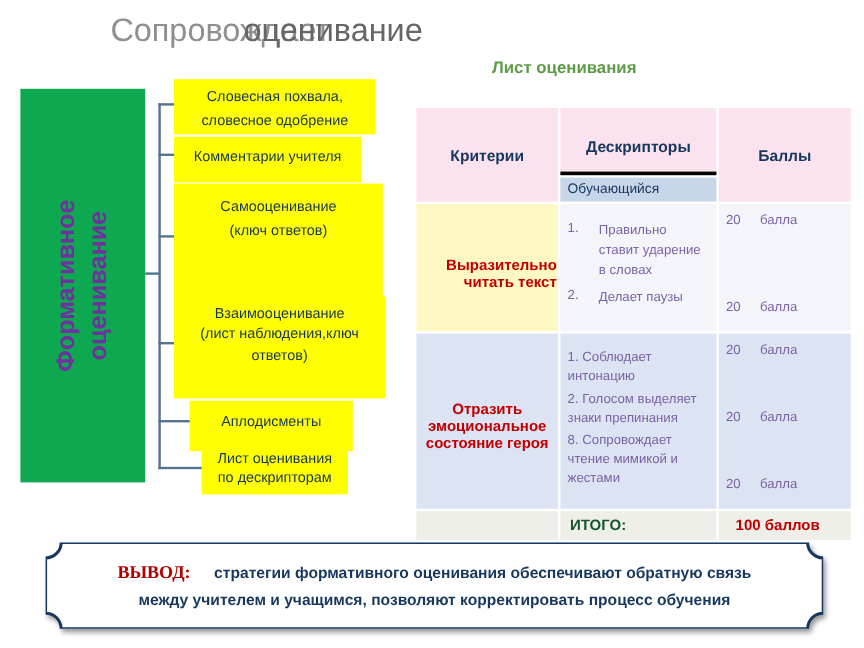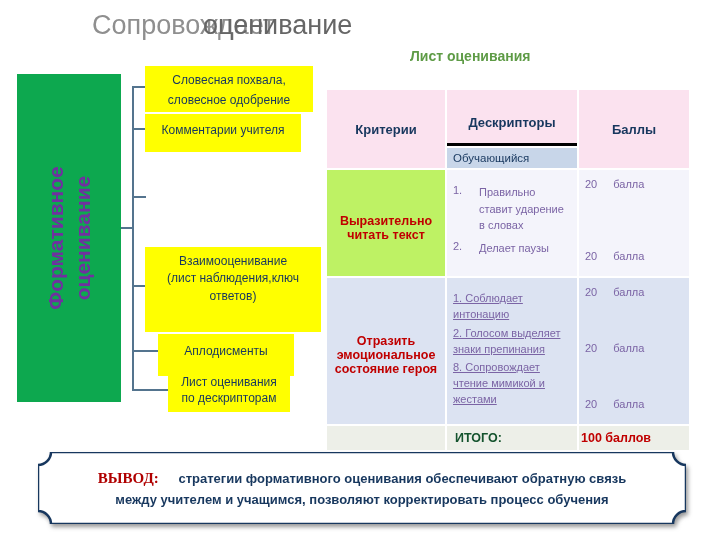--- a/index.html
+++ b/index.html
@@ -24,37 +24,37 @@
         text-align:center;line-height:1.5;}
   .sb1{left:145px;top:66px;width:168px;height:42px;padding-top:4px;line-height:1.7;}
   .sb2{left:145px;top:114px;width:156px;height:31px;padding-top:7px;}
   .sb3{left:145px;top:153px;width:174px;height:88px;padding-top:9px;line-height:1.7;}
   .sb4{left:145px;top:247px;width:176px;height:79px;padding-top:6px;line-height:1.45;}
   .sb5{left:158px;top:334px;width:136px;height:34px;padding-top:8px;text-align:center;}
   .sb6{left:168px;top:372px;width:122px;height:38px;padding-top:2px;line-height:1.35;}
 
   
   .sheet-title{position:absolute;left:410px;top:48px;font-size:14px;font-weight:bold;color:#5E9B46;}
-  .sheet-table{position:absolute;left:325px;top:88px;border-collapse:separate;
+  .sheet-table{position:absolute;left:345px;top:88px;border-collapse:separate;
                border-spacing:2px;table-layout:fixed;}
   .sheet-table td{vertical-align:middle;overflow:hidden;}
   .hcell{background:#FBE2EF;color:#17375E;font-weight:bold;font-size:13px;text-align:center;}
   .hdesc{vertical-align:top;padding-top:12px;border-bottom:3px solid #000;}
   .subh{background:#C8D6E9;color:#17375E;font-size:11.5px;text-align:left;padding:2px 6px;}
-  .c1{background:#bef264;color:#C00000;font-weight:bold;font-size:12.5px;text-align:center;
+  .c1{background:#fef9c3;color:#C00000;font-weight:bold;font-size:12.5px;text-align:right;
       vertical-align:top;padding-top:10px;}
   .d1{background:#F4F4FB;color:#7B64A5;font-size:11px;vertical-align:top;padding:8px 6px;}
   .s1{background:#F4F4FB;color:#7B64A5;font-size:11px;vertical-align:top;padding:8px 6px 14px;}
   .c2{background:#DCE3F2;color:#C00000;font-weight:bold;font-size:12.5px;text-align:center;
       vertical-align:top;padding-top:8px;}
-  .d2{background:#DCE3F2;color:#7B64A5;font-size:11px;vertical-align:top;padding:8px 6px;text-decoration:underline;}
+  .d2{background:#DCE3F2;color:#7B64A5;font-size:11px;vertical-align:top;padding:8px 6px;}
   .s2{background:#DCE3F2;color:#7B64A5;font-size:11px;vertical-align:top;padding:8px 6px 14px;}
   .fcell{background:#EDEFE8;}
   .flabel{background:#EDEFE8;color:#14532d;font-weight:bold;font-size:12.5px;padding-left:8px;}
-  .ftotal{background:#EDEFE8;color:#C00000;font-weight:bold;font-size:12.5px;padding-left:2px;}
+  .ftotal{background:#EDEFE8;color:#C00000;font-weight:bold;font-size:12.5px;padding-left:14px;}
   .ditem{display:flex;gap:12px;margin-bottom:6px;}
   .dnum{width:14px;flex:none;}
   .dtext{flex:1;line-height:1.5;}
   .dline{line-height:1.45;margin-bottom:3px;}
   .scores{display:flex;flex-direction:column;justify-content:space-between;}
   .scores.h1{height:84px;}
   .scores.h2{height:124px;}
   .score{display:flex;gap:16px;}
 
   
@@ -89,20 +89,24 @@
   <div class="conn" style="left:132px;top:285px;width:14px;height:2px;"></div>
   <div class="conn" style="left:132px;top:350px;width:27px;height:2px;"></div>
   <div class="conn" style="left:132px;top:389px;width:37px;height:2px;"></div>
 
   <div class="sbox sb1">
     <span>Словесная похвала,</span><br>
     <span>словесное одобрение</span>
   </div>
   <div class="sbox sb2">
     <span>Комментарии учителя</span>
+  </div>
+  <div class="sbox sb3">
+    <span>Самооценивание</span><br>
+    <span>(ключ ответов)</span>
   </div>
   <div class="sbox sb4">
     <span>Взаимооценивание</span><br>
     <span>(лист наблюдения,ключ ответов)</span>
   </div>
   <div class="sbox sb5">
     <span>Аплодисменты</span>
   </div>
   <div class="sbox sb6">
     <span>Лист оценивания</span><br>

